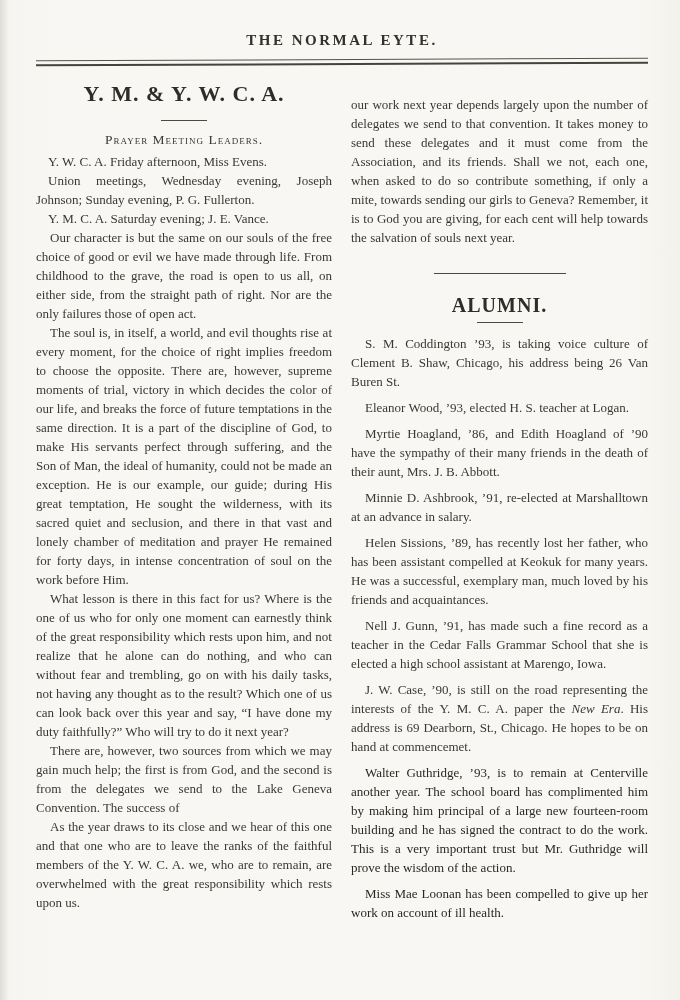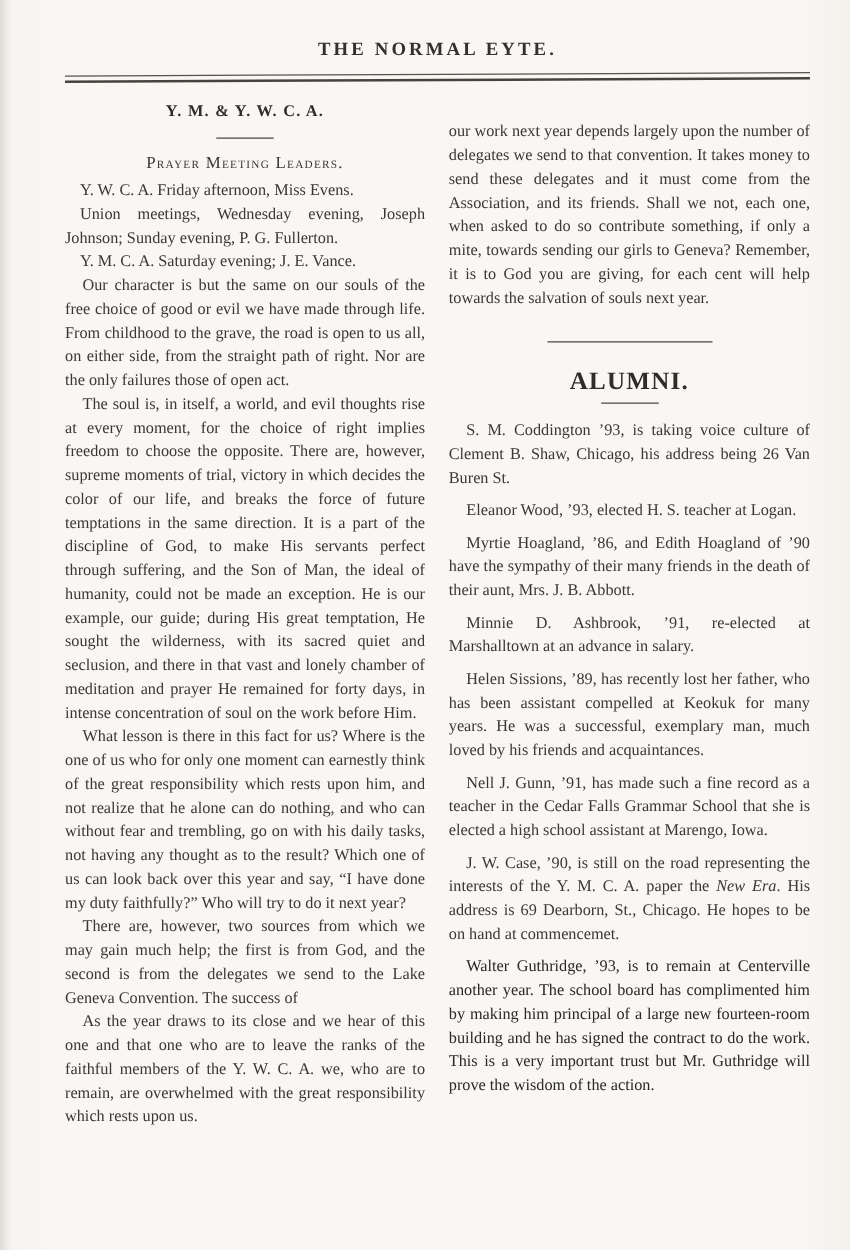--- a/index.html
+++ b/index.html
@@ -9,21 +9,21 @@
   }
   .page {
     position: relative;
     width: 680px;
     height: 1000px;
     margin: 0 auto;
     background: linear-gradient(90deg, #dddcd7 0px, #f6f5f1 9px, #f8f7f3 60px, #f8f7f3 94%, #f2f1ec 100%);
     color: #3a3833;
     font-family: "Liberation Serif", "DejaVu Serif", serif;
     box-sizing: border-box;
-    padding: 26px 32px 0 52px;
+    padding: 26px 32px 0 36px;
     overflow: hidden;
   }
   .masthead {
     text-align: center;
     font-size: 15px;
     font-weight: bold;
     letter-spacing: 2.5px;
     color: #33312c;
     margin: 6px 0 10px 0;
   }
@@ -37,21 +37,21 @@
   .columns {
     display: flex;
     gap: 19px;
   }
   .col { box-sizing: border-box; }
   .col.left  { width: 296px; }
   .col.right { width: 297px; margin-top: 20px; }
 
   .section-title {
     text-align: center;
-    font-size: 13px;
+    font-size: 22px;
     font-weight: bold;
     letter-spacing: 1px;
     color: #2f2d28;
     margin: 6px 0 13px 0;
   }
   .section-title.alumni {
     font-size: 20px;
     margin: 20px 0 2px 0;
   }
   .short-rule {
@@ -121,16 +121,17 @@
       <p class="body indent item">S. M. Coddington ’93, is taking voice culture of Clement B. Shaw, Chicago, his address being 26 Van Buren St.</p>
       <p class="body indent item">Eleanor Wood, ’93, elected H. S. teacher at Logan.</p>
       <p class="body indent item">Myrtie Hoagland, ’86, and Edith Hoagland of ’90 have the sympathy of their many friends in the death of their aunt, Mrs. J. B. Abbott.</p>
       <p class="body indent item">Minnie D. Ashbrook, ’91, re-elected at Marshalltown at an advance in salary.</p>
       <p class="body indent item">Helen Sissions, ’89, has recently lost her father, who has been assistant compelled at Keokuk for many years.  He was a successful, exemplary man, much loved by his friends and acquaintances.</p>
       <p class="body indent item">Nell J. Gunn, ’91, has made such a fine record as a teacher in the Cedar Falls Grammar School that she is elected a high school assistant at Marengo, Iowa.</p>
 
       <p class="body indent item"><span>J. W. Case, ’90, is still on the road representing the interests of the Y. M. C. A. paper the </span><em>New Era</em><span>.  His address is 69 Dearborn, St., Chicago.  He hopes to be on hand at commencemet.</span></p>
 
       <p class="body indent item heavy">Walter Guthridge, ’93, is to remain at Centerville another year.  The school board has complimented him by making him principal of a large new fourteen-room building and he has signed the contract to do the work.  This is a very important trust but Mr. Guthridge will prove the wisdom of the action.</p>
+      <p class="body indent item heavy">Miss Mae Loonan has been compelled to give up her work on account of ill health.</p>
     </section>
 
   </div>
 </div>
 
 </body></html>

